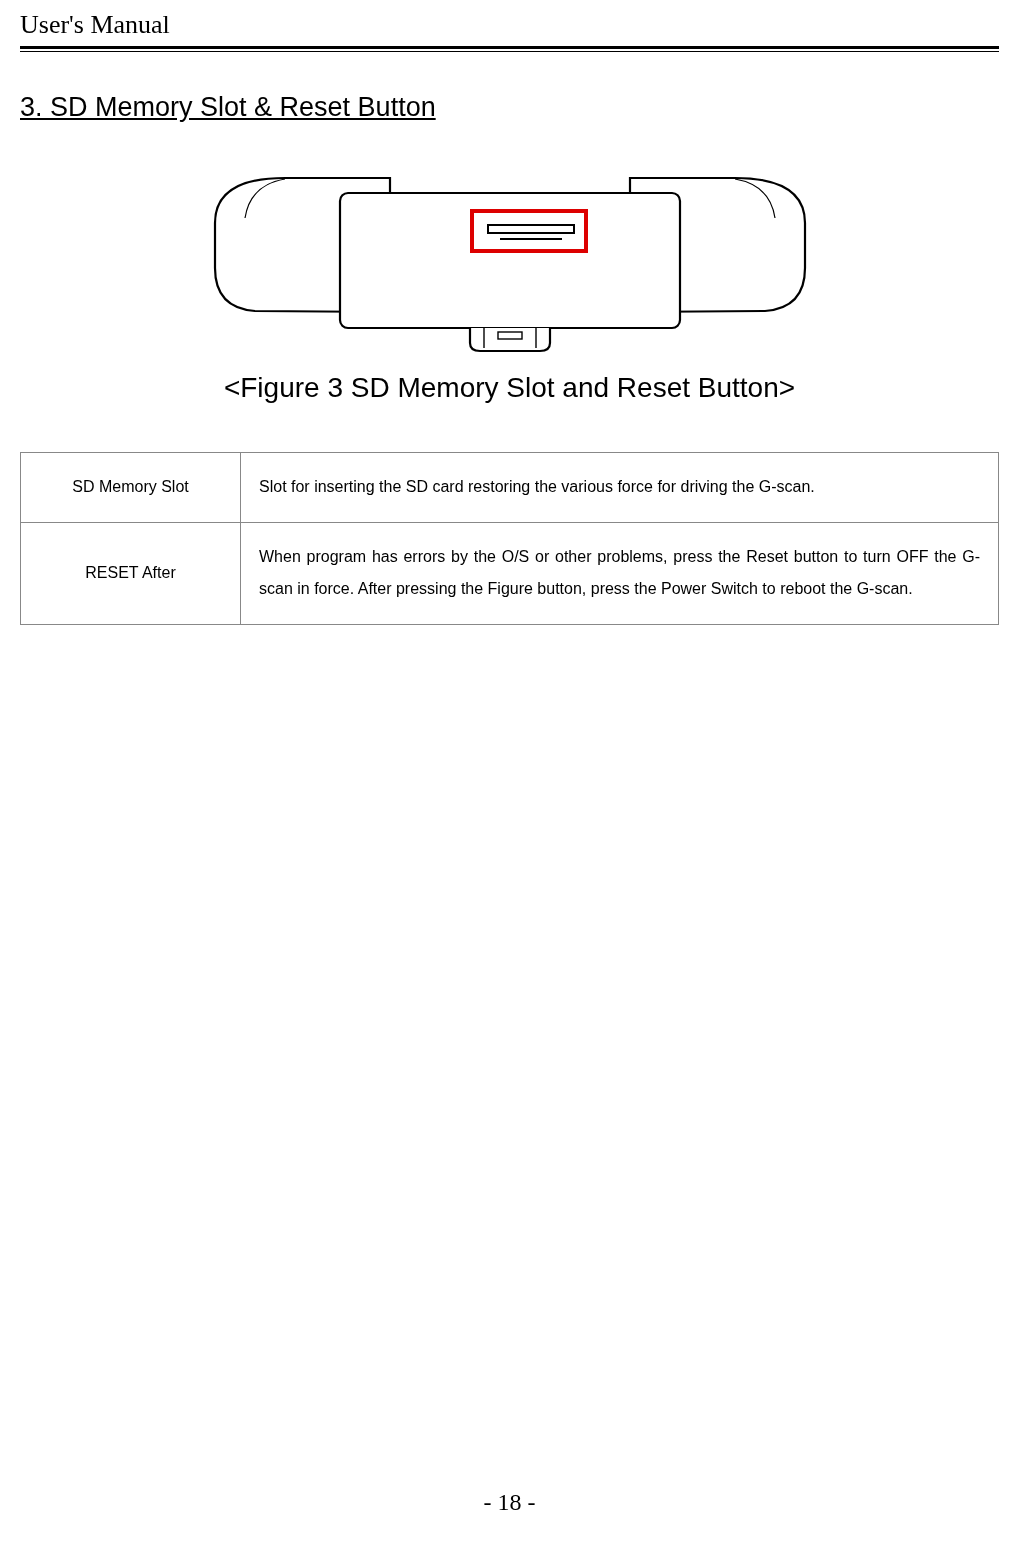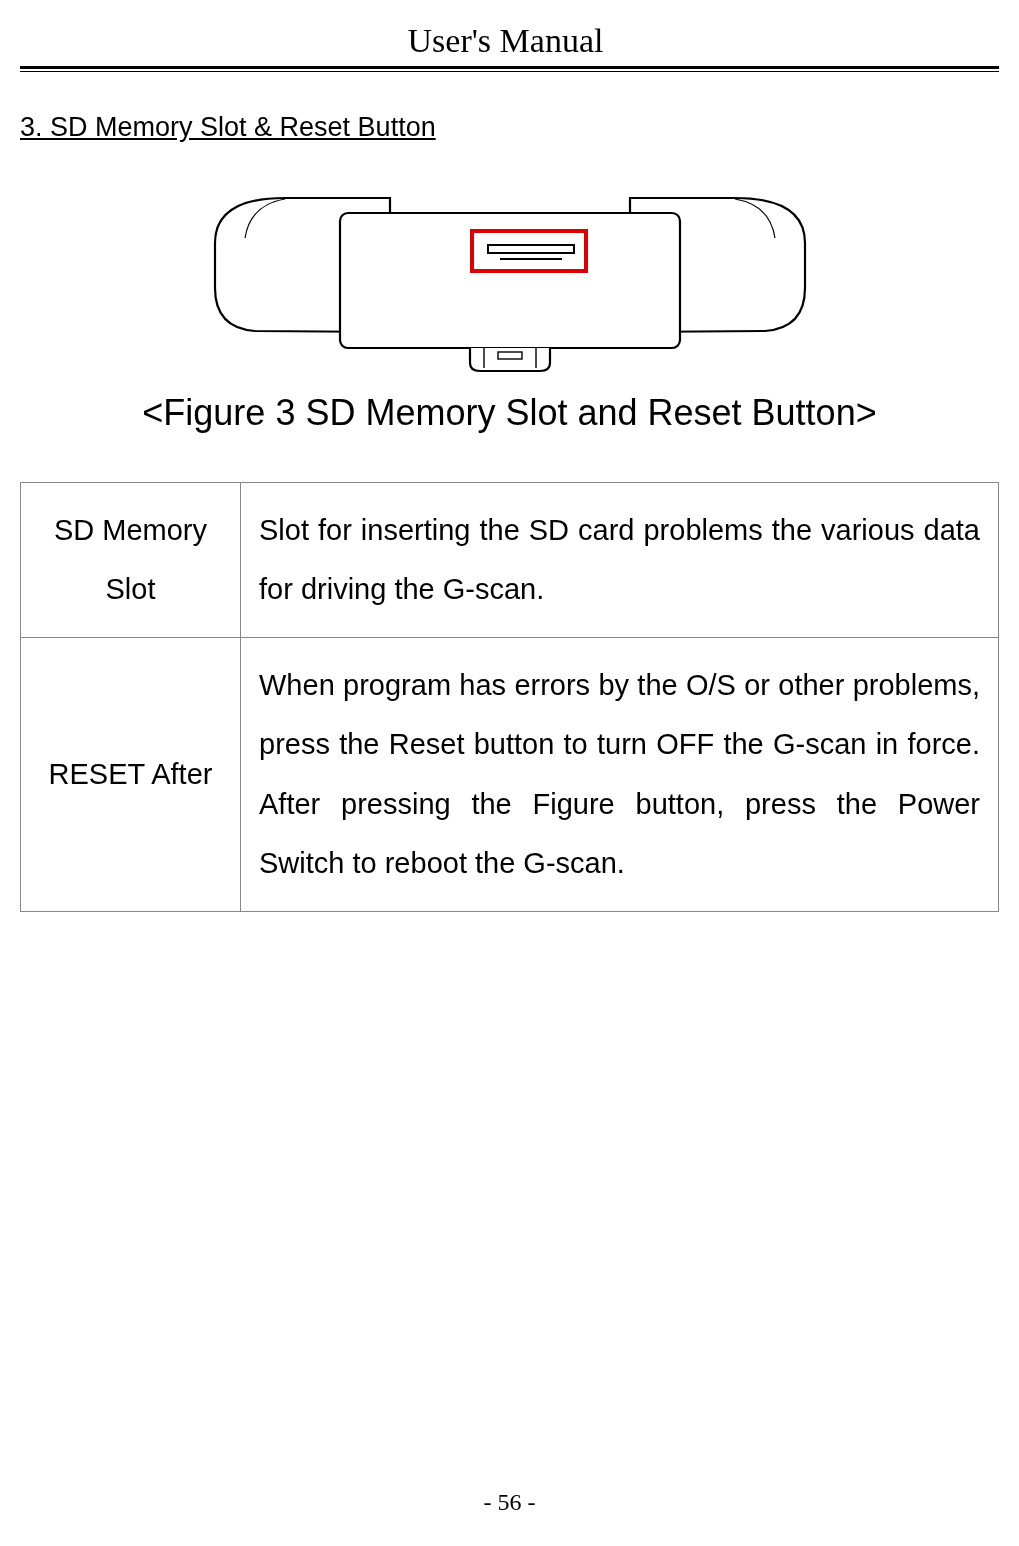--- a/index.html
+++ b/index.html
@@ -7,24 +7,24 @@
       width: 1019px;
       height: 1546px;
       background: #fff;
       font-family: "Arial", "Helvetica", sans-serif;
       color: #000;
       position: relative;
       padding: 0 20px;
     }
     .header {
       width: 100%;
-      text-align: center;
-      padding: 22px 8px 6px 0;
+      text-align: left;
+      padding: 10px 8px 6px 0;
       font-family: "Times New Roman", serif;
-      font-size: 34px;
+      font-size: 26px;
     }
     .header-rule {
       border-top: 3px solid #000;
       border-bottom: 1px solid #000;
       height: 6px;
       margin-bottom: 40px;
     }
     .section-title {
       font-size: 27px;
       font-weight: 500;
@@ -36,29 +36,29 @@
       flex-direction: column;
       align-items: center;
       margin-bottom: 20px;
     }
     .device-svg {
       width: 640px;
       height: 195px;
       display: block;
     }
     .figure-caption {
-      font-size: 36px;
+      font-size: 28px;
       margin-top: 14px;
       text-align: center;
     }
     .desc-table {
       border-collapse: collapse;
       width: 100%;
       margin-top: 48px;
-      font-size: 29px;
+      font-size: 16px;
       table-layout: fixed;
     }
     .desc-table td {
       border: 1px solid #888;
       padding: 18px 18px;
       vertical-align: middle;
       line-height: 2.04;
     }
     .desc-table .left-col {
       width: 220px;
@@ -118,22 +118,22 @@
     <line x1="346" y1="165" x2="346" y2="185" stroke="#000" stroke-width="1.4"></line>
     <rect x="308" y="169" width="24" height="7" fill="#fff" stroke="#000" stroke-width="1.4"></rect>
   </svg>
   <div class="figure-caption">&lt;Figure 3 SD Memory Slot and Reset Button&gt;</div>
 </div>
 
 <table class="desc-table">
   <tbody>
       <tr>
     <td class="left-col">SD Memory Slot</td>
-    <td class="right-col">Slot for inserting the SD card problems the various data for driving the G-scan.</td>
+    <td class="right-col">Slot for inserting the SD card restoring the various force for driving the G-scan.</td>
   </tr>
   <tr>
     <td class="left-col">RESET After</td>
     <td class="right-col">When program has errors by the O/S or other problems, press the Reset button to turn OFF the G-scan in force. After pressing the Figure button, press the Power Switch to reboot the G-scan.</td>
   </tr>
 </tbody>
   </table>
 
-<div class="page-number">- 56 -</div>
+<div class="page-number">- 18 -</div>
 
 </body></html>

